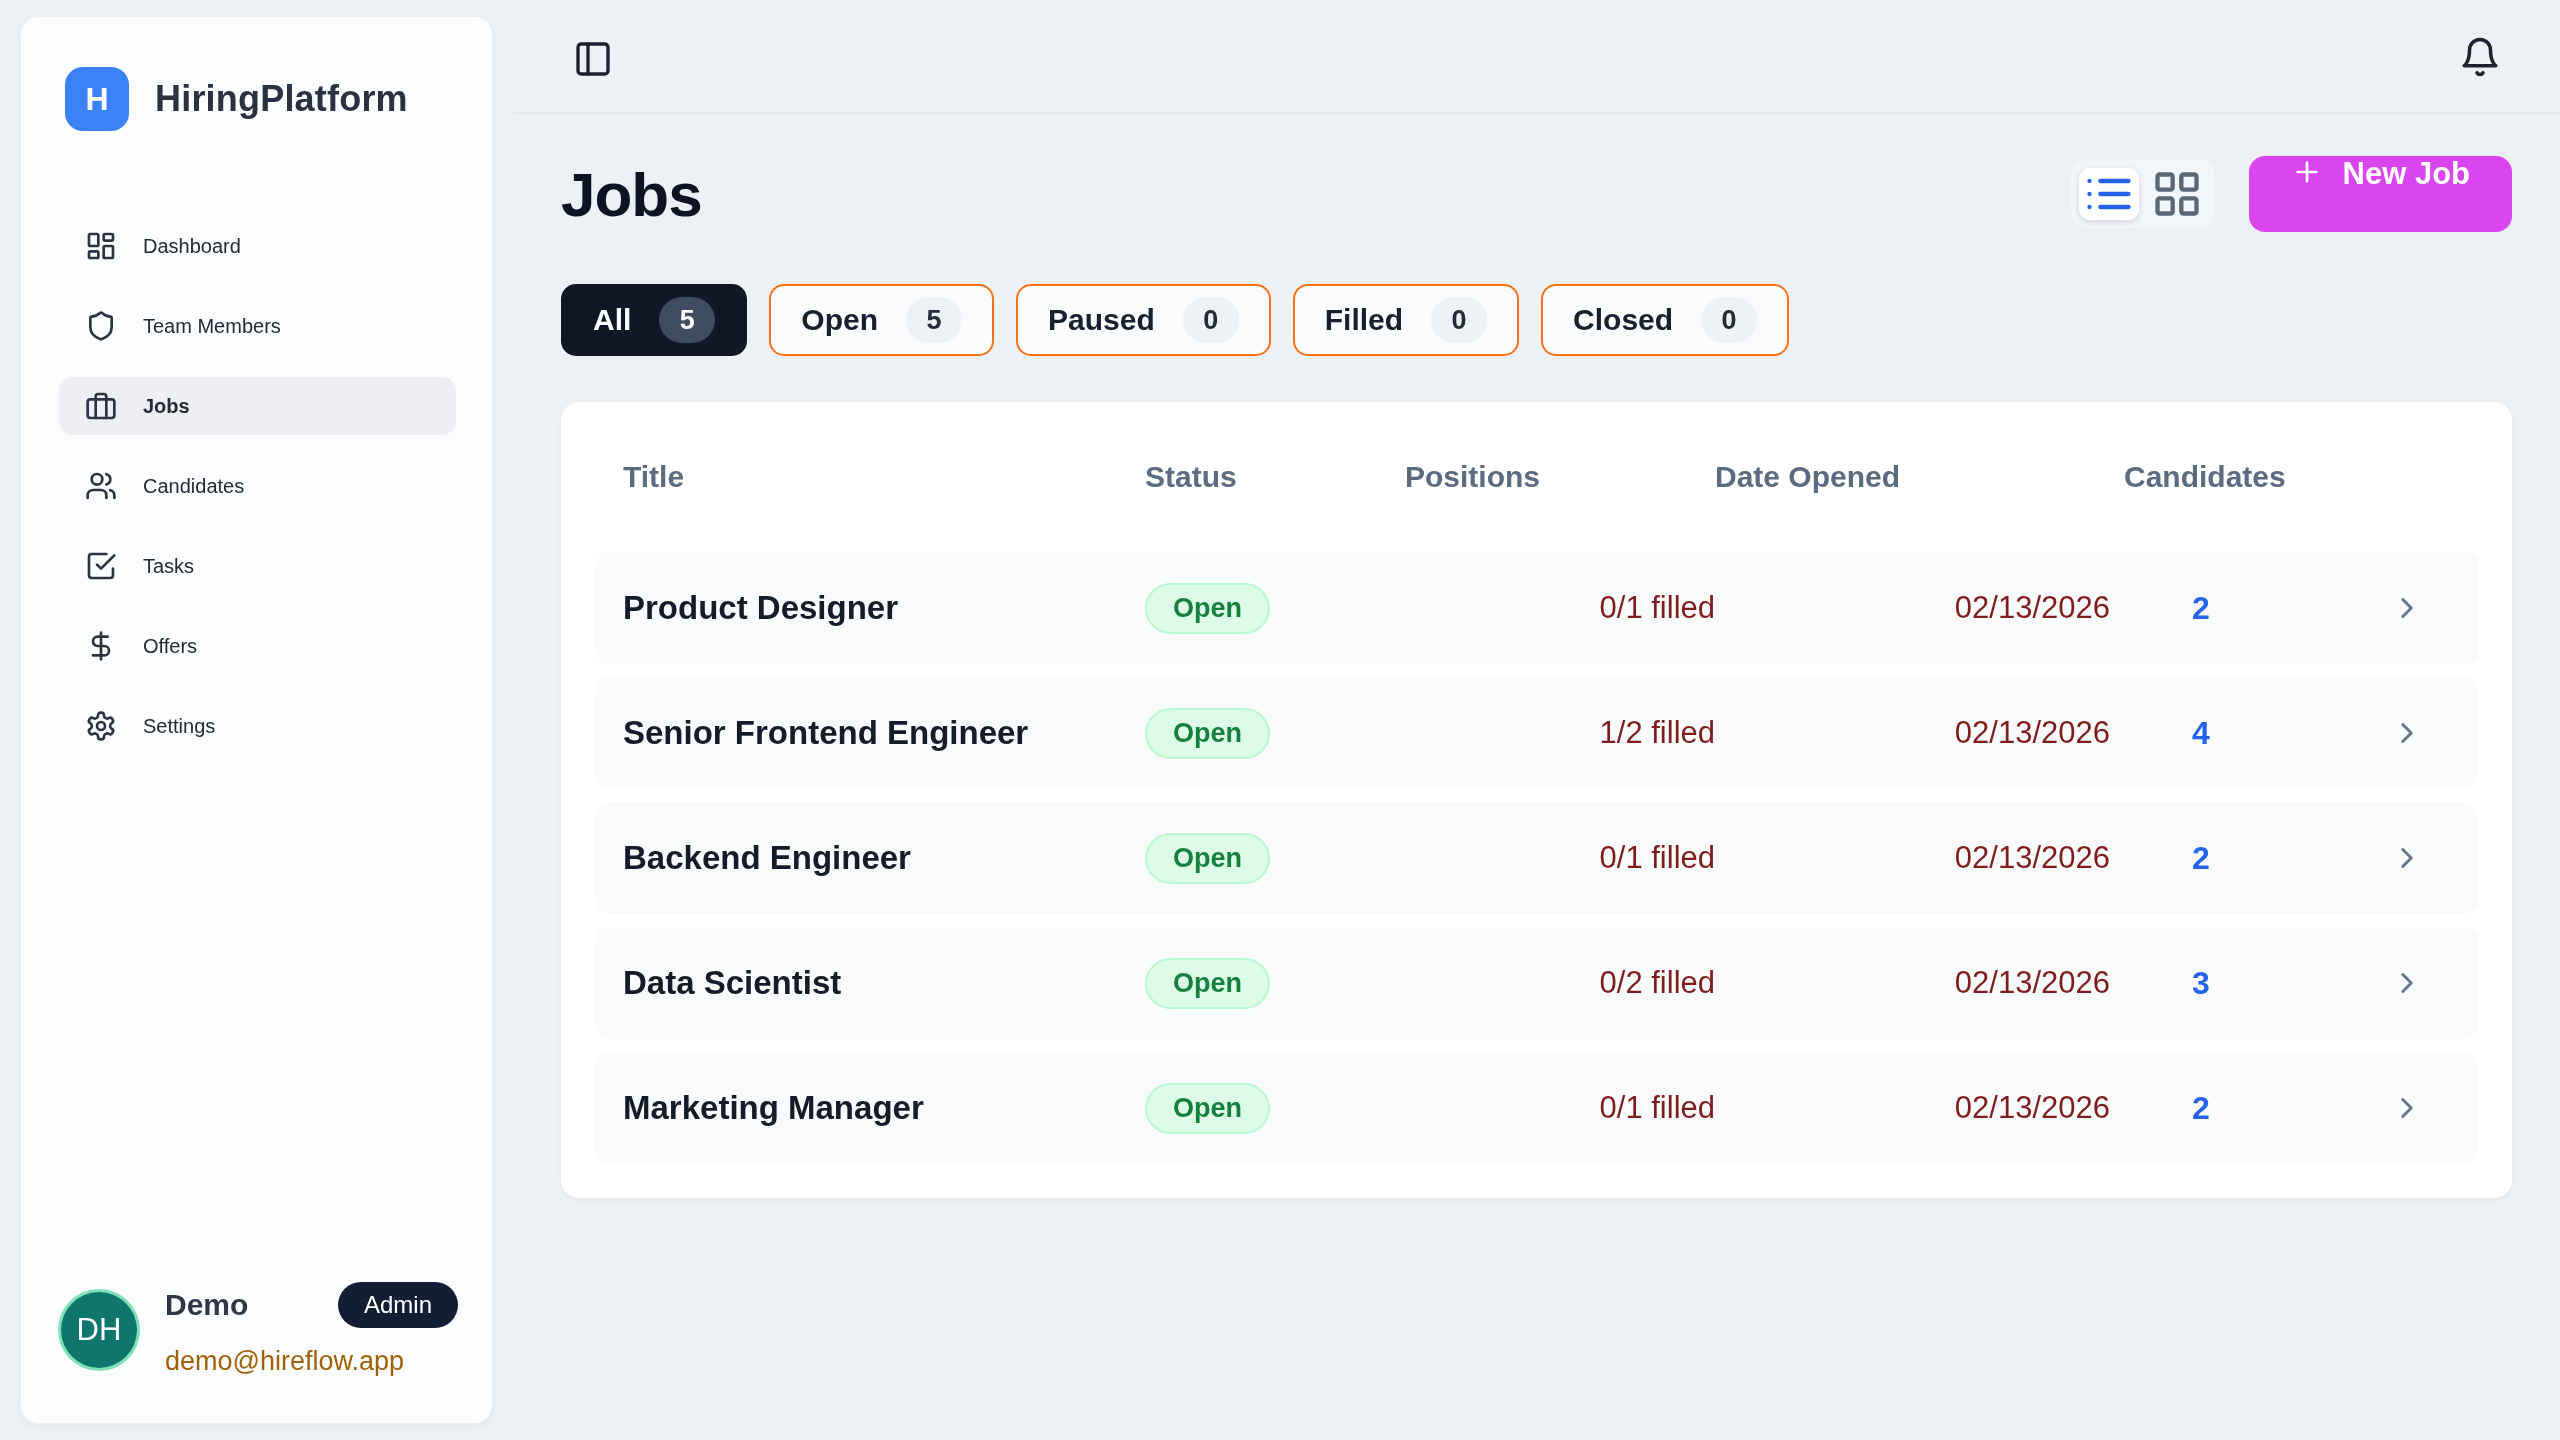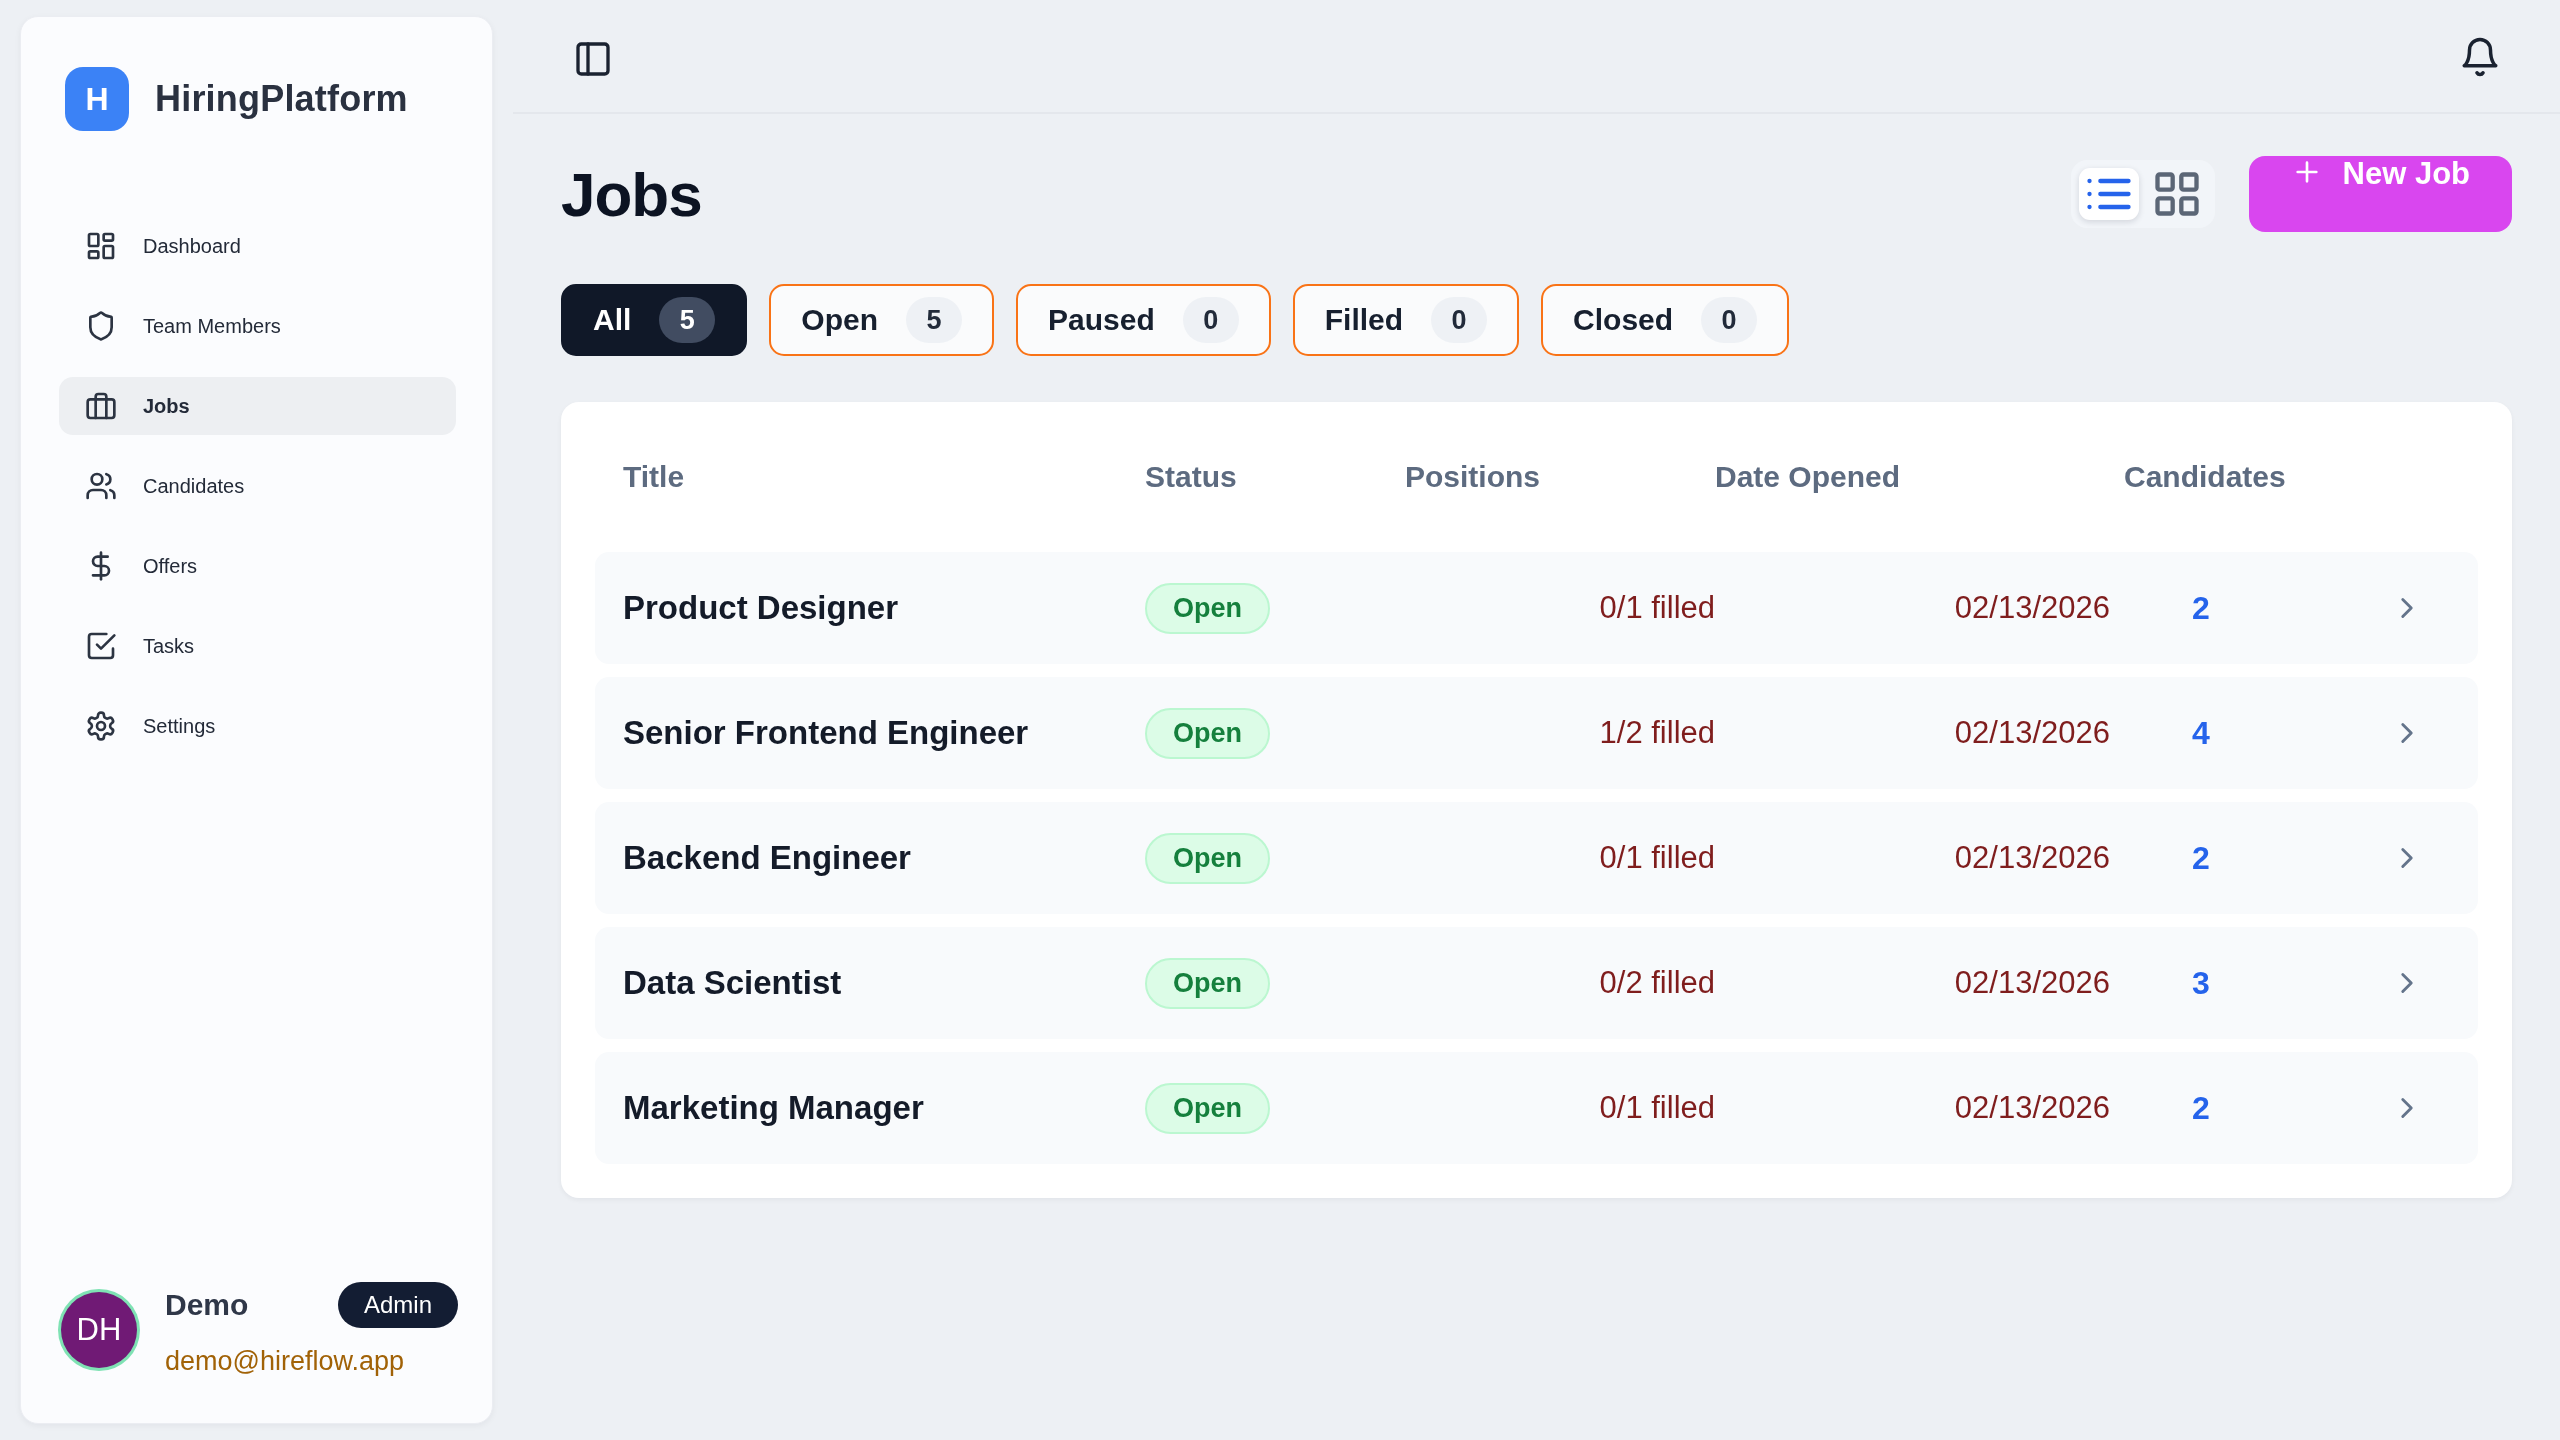--- a/index.html
+++ b/index.html
@@ -33,21 +33,21 @@
     padding:0 26px; font-size:20px; color:#232a38; cursor:pointer;
   }
   .nav-item .nav-ic { width:32px; height:32px; color:#2c3442; flex:0 0 32px; }
   .nav-item.active { background:#edeff2; font-weight:700; }
 
   .user-card {
     margin-top:auto; padding:30px 34px 46px 40px;
     display:flex; align-items:center; gap:28px; cursor:pointer;
   }
   .avatar {
-    width:76px; height:76px; border-radius:50%; background:#701a75; color:#fff;
+    width:76px; height:76px; border-radius:50%; background:#0f766e; color:#fff;
     font-size:31px; font-weight:400; display:flex; align-items:center; justify-content:center;
     box-shadow:0 0 0 3px #7fe2b4;
   }
   .user-info { flex:1; min-width:0; }
   .user-top { display:flex; align-items:center; }
   .user-name { font-size:30px; font-weight:700; color:#2f3748; }
   .role-badge {
     margin-left:auto; background:#131d33; color:#fff; font-size:24px; font-weight:400;
     padding:9px 26px; border-radius:999px;
   }
@@ -161,34 +161,34 @@
             <circle cx="9" cy="7" r="4"></circle>
             <path d="M22 21v-2a4 4 0 0 0-3-3.87"></path>
             <path d="M16 3.13a4 4 0 0 1 0 7.75"></path>
           </svg>
         </span>
         <span>Candidates</span>
       </div>
       <div class="nav-item">
         <span class="nav-ic">
           <svg class="" viewBox="0 0 24 24" fill="none" stroke="currentColor" stroke-width="2" stroke-linecap="round" stroke-linejoin="round" style="width:100%;height:100%">
+            <polyline points="9 11 12 14 22 4"></polyline>
+            <path d="M21 14v5a2 2 0 0 1-2 2H5a2 2 0 0 1-2-2V5a2 2 0 0 1 2-2h11"></path>
+          </svg>
+        </span>
+        <span>Tasks</span>
+      </div>
+      <div class="nav-item">
+        <span class="nav-ic">
+          <svg class="" viewBox="0 0 24 24" fill="none" stroke="currentColor" stroke-width="2" stroke-linecap="round" stroke-linejoin="round" style="width:100%;height:100%">
             <line x1="12" y1="2" x2="12" y2="22"></line>
             <path d="M17 5H9.5a3.5 3.5 0 0 0 0 7h5a3.5 3.5 0 0 1 0 7H6"></path>
           </svg>
         </span>
         <span>Offers</span>
-      </div>
-      <div class="nav-item">
-        <span class="nav-ic">
-          <svg class="" viewBox="0 0 24 24" fill="none" stroke="currentColor" stroke-width="2" stroke-linecap="round" stroke-linejoin="round" style="width:100%;height:100%">
-            <polyline points="9 11 12 14 22 4"></polyline>
-            <path d="M21 14v5a2 2 0 0 1-2 2H5a2 2 0 0 1-2-2V5a2 2 0 0 1 2-2h11"></path>
-          </svg>
-        </span>
-        <span>Tasks</span>
       </div>
       <div class="nav-item">
         <span class="nav-ic">
           <svg class="" viewBox="0 0 24 24" fill="none" stroke="currentColor" stroke-width="2" stroke-linecap="round" stroke-linejoin="round" style="width:100%;height:100%">
             <path d="M12.22 2h-.44a2 2 0 0 0-2 2v.18a2 2 0 0 1-1 1.73l-.43.25a2 2 0 0 1-2 0l-.15-.08a2 2 0 0 0-2.73.73l-.22.38a2 2 0 0 0 .73 2.73l.15.1a2 2 0 0 1 1 1.72v.51a2 2 0 0 1-1 1.74l-.15.09a2 2 0 0 0-.73 2.73l.22.38a2 2 0 0 0 2.73.73l.15-.08a2 2 0 0 1 2 0l.43.25a2 2 0 0 1 1 1.73V20a2 2 0 0 0 2 2h.44a2 2 0 0 0 2-2v-.18a2 2 0 0 1 1-1.73l.43-.25a2 2 0 0 1 2 0l.15.08a2 2 0 0 0 2.73-.73l.22-.39a2 2 0 0 0-.73-2.73l-.15-.08a2 2 0 0 1-1-1.74v-.5a2 2 0 0 1 1-1.74l.15-.09a2 2 0 0 0 .73-2.73l-.22-.38a2 2 0 0 0-2.73-.73l-.15.08a2 2 0 0 1-2 0l-.43-.25a2 2 0 0 1-1-1.73V4a2 2 0 0 0-2-2z"></path>
             <circle cx="12" cy="12" r="3"></circle>
           </svg>
         </span>
         <span>Settings</span>
       </div>

